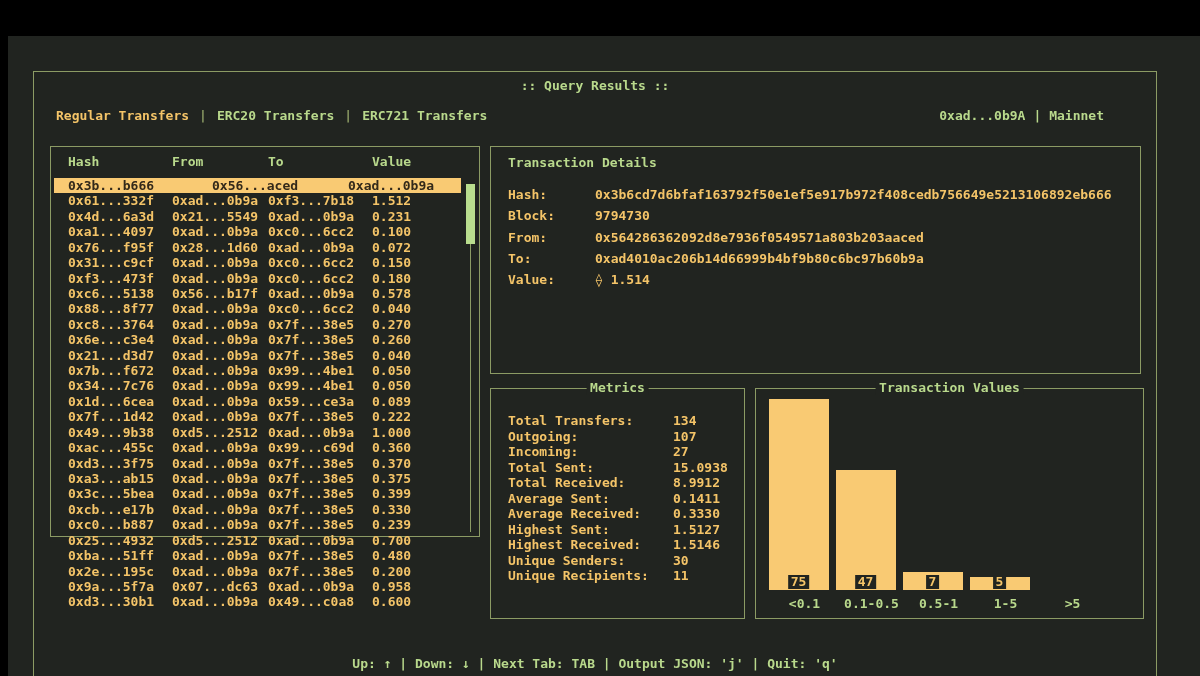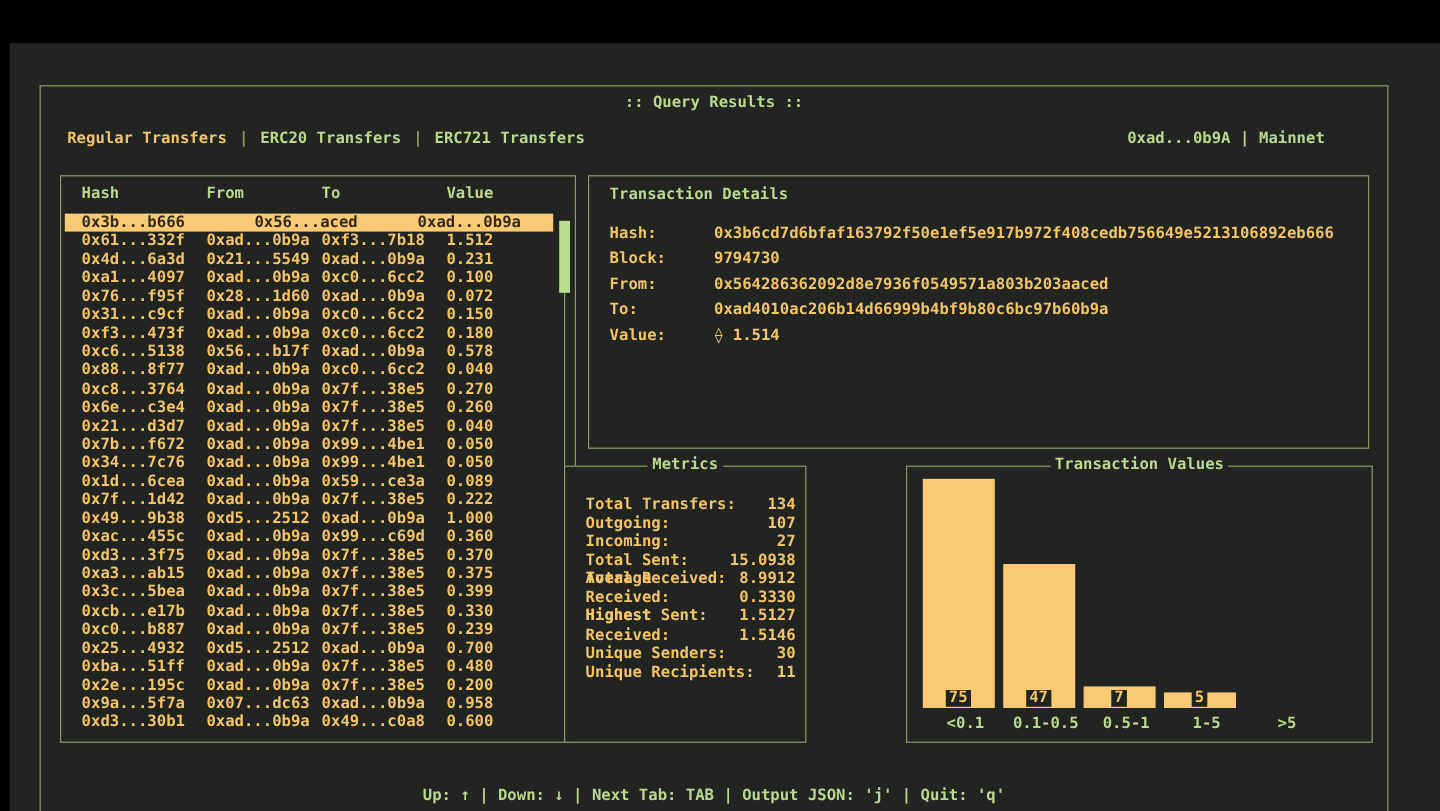--- a/index.html
+++ b/index.html
@@ -15,23 +15,23 @@
   .app-title { position:absolute; top:6px; left:0; width:100%; text-align:center; color:#b9d98c; }
   .tab-bar { position:absolute; top:36px; left:22px; }
   .tab { color:#b9d98c; cursor:pointer; }
   .tab.active { color:#f4c468; }
   .tab-sep { color:#8c9b64; margin:0 10px; }
   .wallet { position:absolute; top:36px; right:52px; color:#b9d98c; }
   .wallet span { margin-left:0; }
   .wallet .wsep { margin:0 8px; }
 
   .panel { position:absolute; border:1px solid #8c9b64; background:#212420; }
-  .panel-table  { left:16px;  top:74px;  width:430px; height:473px; }
+  .panel-table  { left:16px;  top:74px;  width:430px; height:391px; }
   .panel-detail { left:456px; top:74px;  width:651px; height:228px; }
-  .panel-metric { left:436px; top:316px; width:202px; height:231px; }
+  .panel-metric { left:456px; top:316px; width:255px; height:231px; }
   .panel-chart  { left:721px; top:316px; width:389px; height:231px; }
 
   .thead { display:grid; grid-template-columns:104px 96px 104px 1fr; padding:7px 0 0 17px; color:#b9d98c; }
   .rows { margin-top:9px; }
   .trow { display:grid; grid-template-columns:104px 96px 104px 1fr; height:15.43px; line-height:15.45px;
           margin-left:3px; width:407px; padding-left:14px; color:#f4c468; cursor:pointer; }
   .trow.selected { background:#f9ca73; color:#33291a;gap:40px; }
   .sb-track { position:absolute; right:8px; top:38px; bottom:4px; width:1px; background:#8c9b64; }
   .sb-thumb { position:absolute; right:4px; top:37px; width:9px; height:60px; background:#b9dd8e; cursor:grab; }
 
@@ -294,20 +294,24 @@
           </div>
           <div class="mitem">
             <span class="mlabel">Total Sent:</span>
             <span class="mvalue">15.0938</span>
           </div>
           <div class="mitem">
             <span class="mlabel">Total Received:</span>
             <span class="mvalue">8.9912</span>
           </div>
           <div class="mitem">
+            <span class="mlabel">Average Sent:</span>
+            <span class="mvalue">0.1411</span>
+          </div>
+          <div class="mitem">
             <span class="mlabel">Average Received:</span>
             <span class="mvalue">0.3330</span>
           </div>
           <div class="mitem">
             <span class="mlabel">Highest Sent:</span>
             <span class="mvalue">1.5127</span>
           </div>
           <div class="mitem">
             <span class="mlabel">Highest Received:</span>
             <span class="mvalue">1.5146</span>

